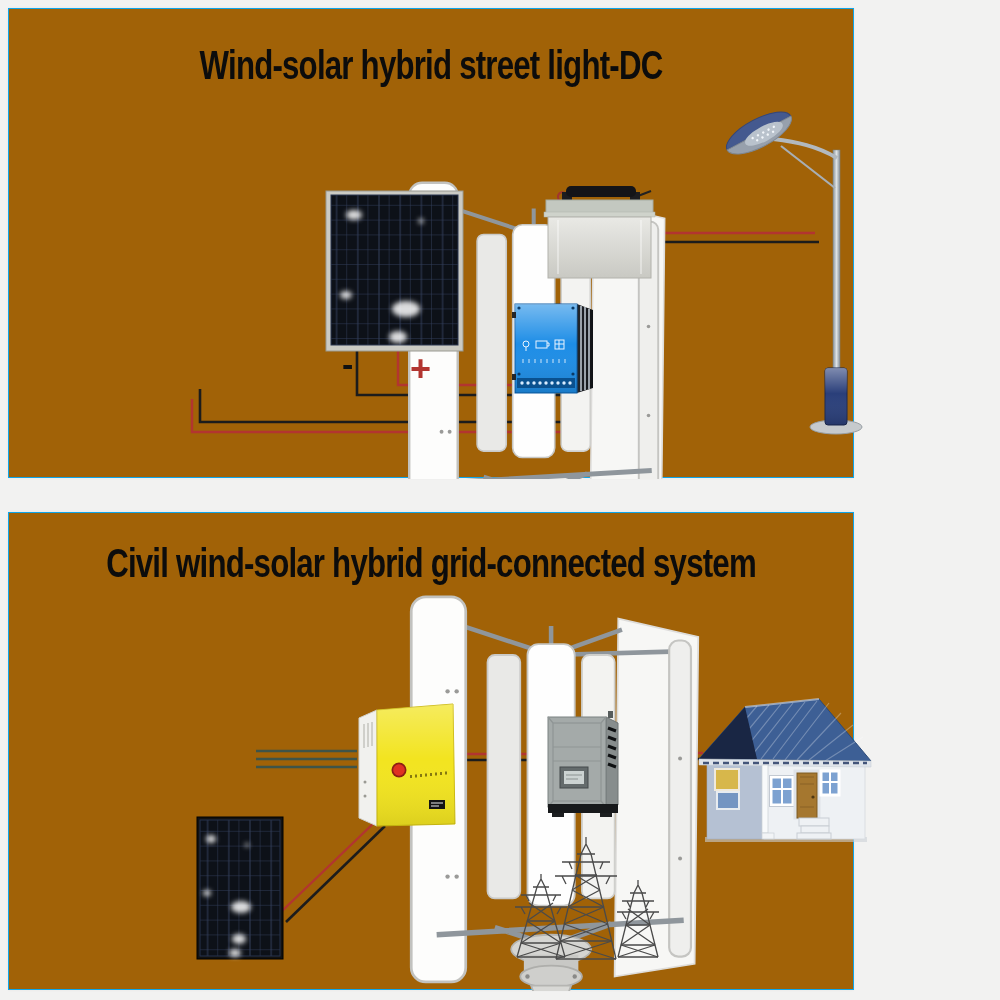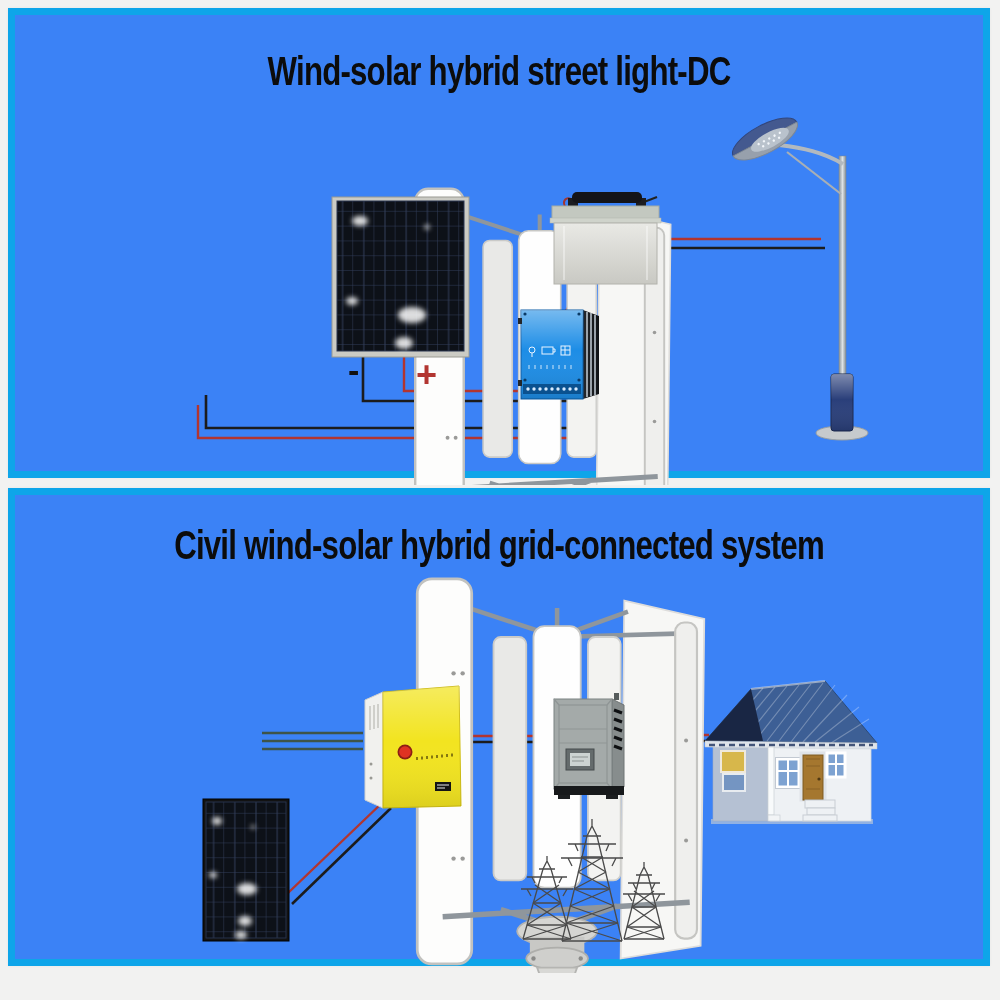--- a/index.html
+++ b/index.html
@@ -1,19 +1,19 @@
 <!DOCTYPE html>
 <html><head>
 <meta charset="utf-8">
 <style>
   html,body{margin:0;padding:0;background:#f2f2f1;font-family:"Liberation Sans",sans-serif;}
   .page{position:relative;width:1000px;height:1000px;background:#f2f2f1;overflow:hidden;}
-  .card{position:absolute;left:8px;width:982px;background:#3b82f6;border:7px solid #0ea5e9;box-sizing:border-box;box-shadow:0 0 3px rgba(0,0,0,.05);}
+  .card{position:absolute;left:8px;width:846px;background:#a16207;border:1px solid #0ea5e9;box-sizing:border-box;box-shadow:0 0 3px rgba(0,0,0,.05);}
   #card-top{top:8px;height:470px;}
-  #card-bottom{top:488px;height:478px;}
+  #card-bottom{top:512px;height:478px;}
   .title{margin:0;position:absolute;left:0;right:0;text-align:center;
     font-weight:bold;color:#0c0c0c;font-size:40px;line-height:1;
     letter-spacing:-1px;transform:scaleX(0.78);transform-origin:50% 50%;
     white-space:nowrap;}
   #card-top .title{top:36px;}
   #card-bottom .title{top:30px;}
   .scene{position:absolute;left:0;top:0;}
   svg text{font-family:"Liberation Sans",sans-serif;}
 </style>
 </head>

